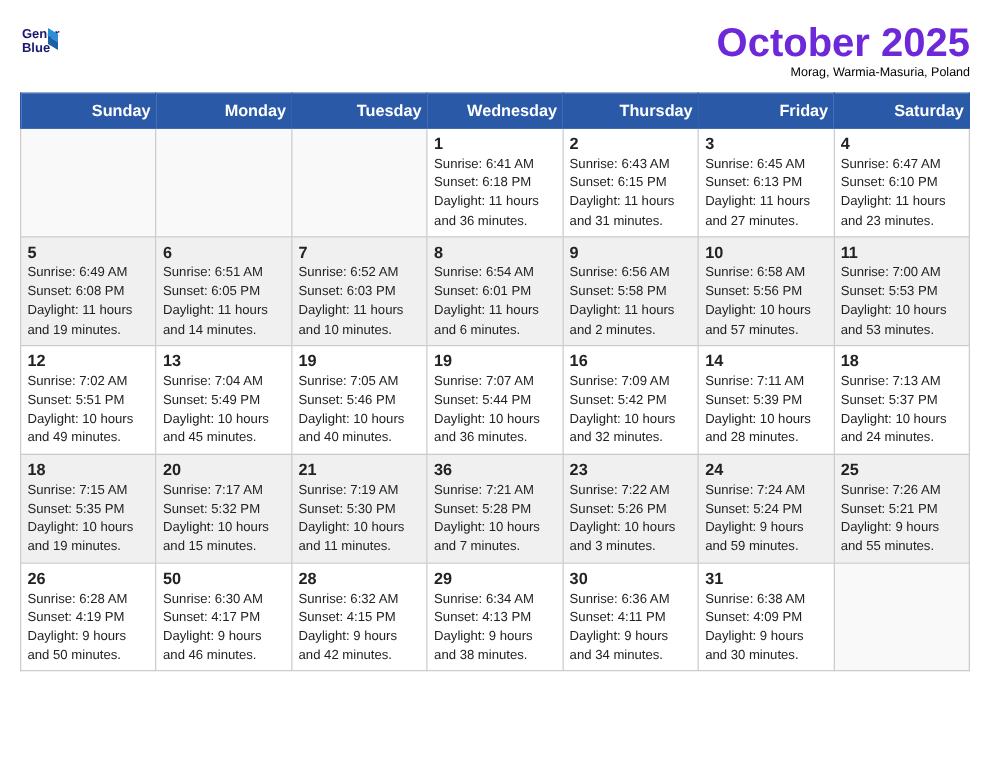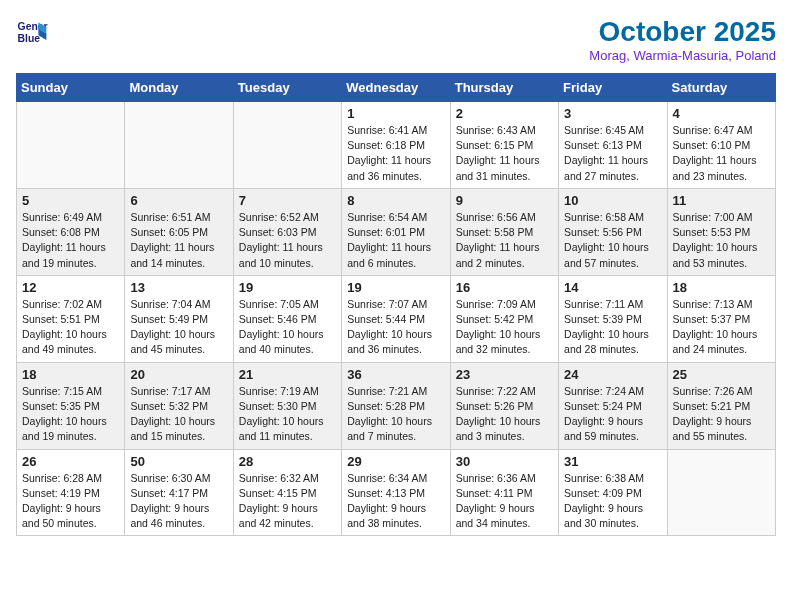--- a/index.html
+++ b/index.html
@@ -22,39 +22,39 @@
       gap: 4px;
     }
     .logo-icon {
       width: 32px;
       height: 32px;
     }
     .title-block {
       text-align: right;
     }
     .month-title {
-      font-size: 28px;
+      font-size: 32px;
       font-weight: bold;
-      color: #0369a1;
+      color: #6d28d9;
     }
     .location {
-      font-size: 13px;
-      color: #6d28d9;
+      font-size: 10px;
+      color: #000000;
     }
     .calendar {
       width: 100%;
       border-collapse: collapse;
       border: 1px solid #ccc;
     }
     .calendar th {
       background: #2a59a8;
       color: #fff;
       font-size: 13px;
       padding: 6px 4px;
-      text-align: left;
+      text-align: right;
       border: 1px solid #2a59a8;
     }
     .calendar td {
       vertical-align: top;
       border: 1px solid #ccc;
       padding: 4px 5px;
       width: calc(100% / 7);
       min-height: 80px;
       font-size: 10.5px;
       color: #222;

